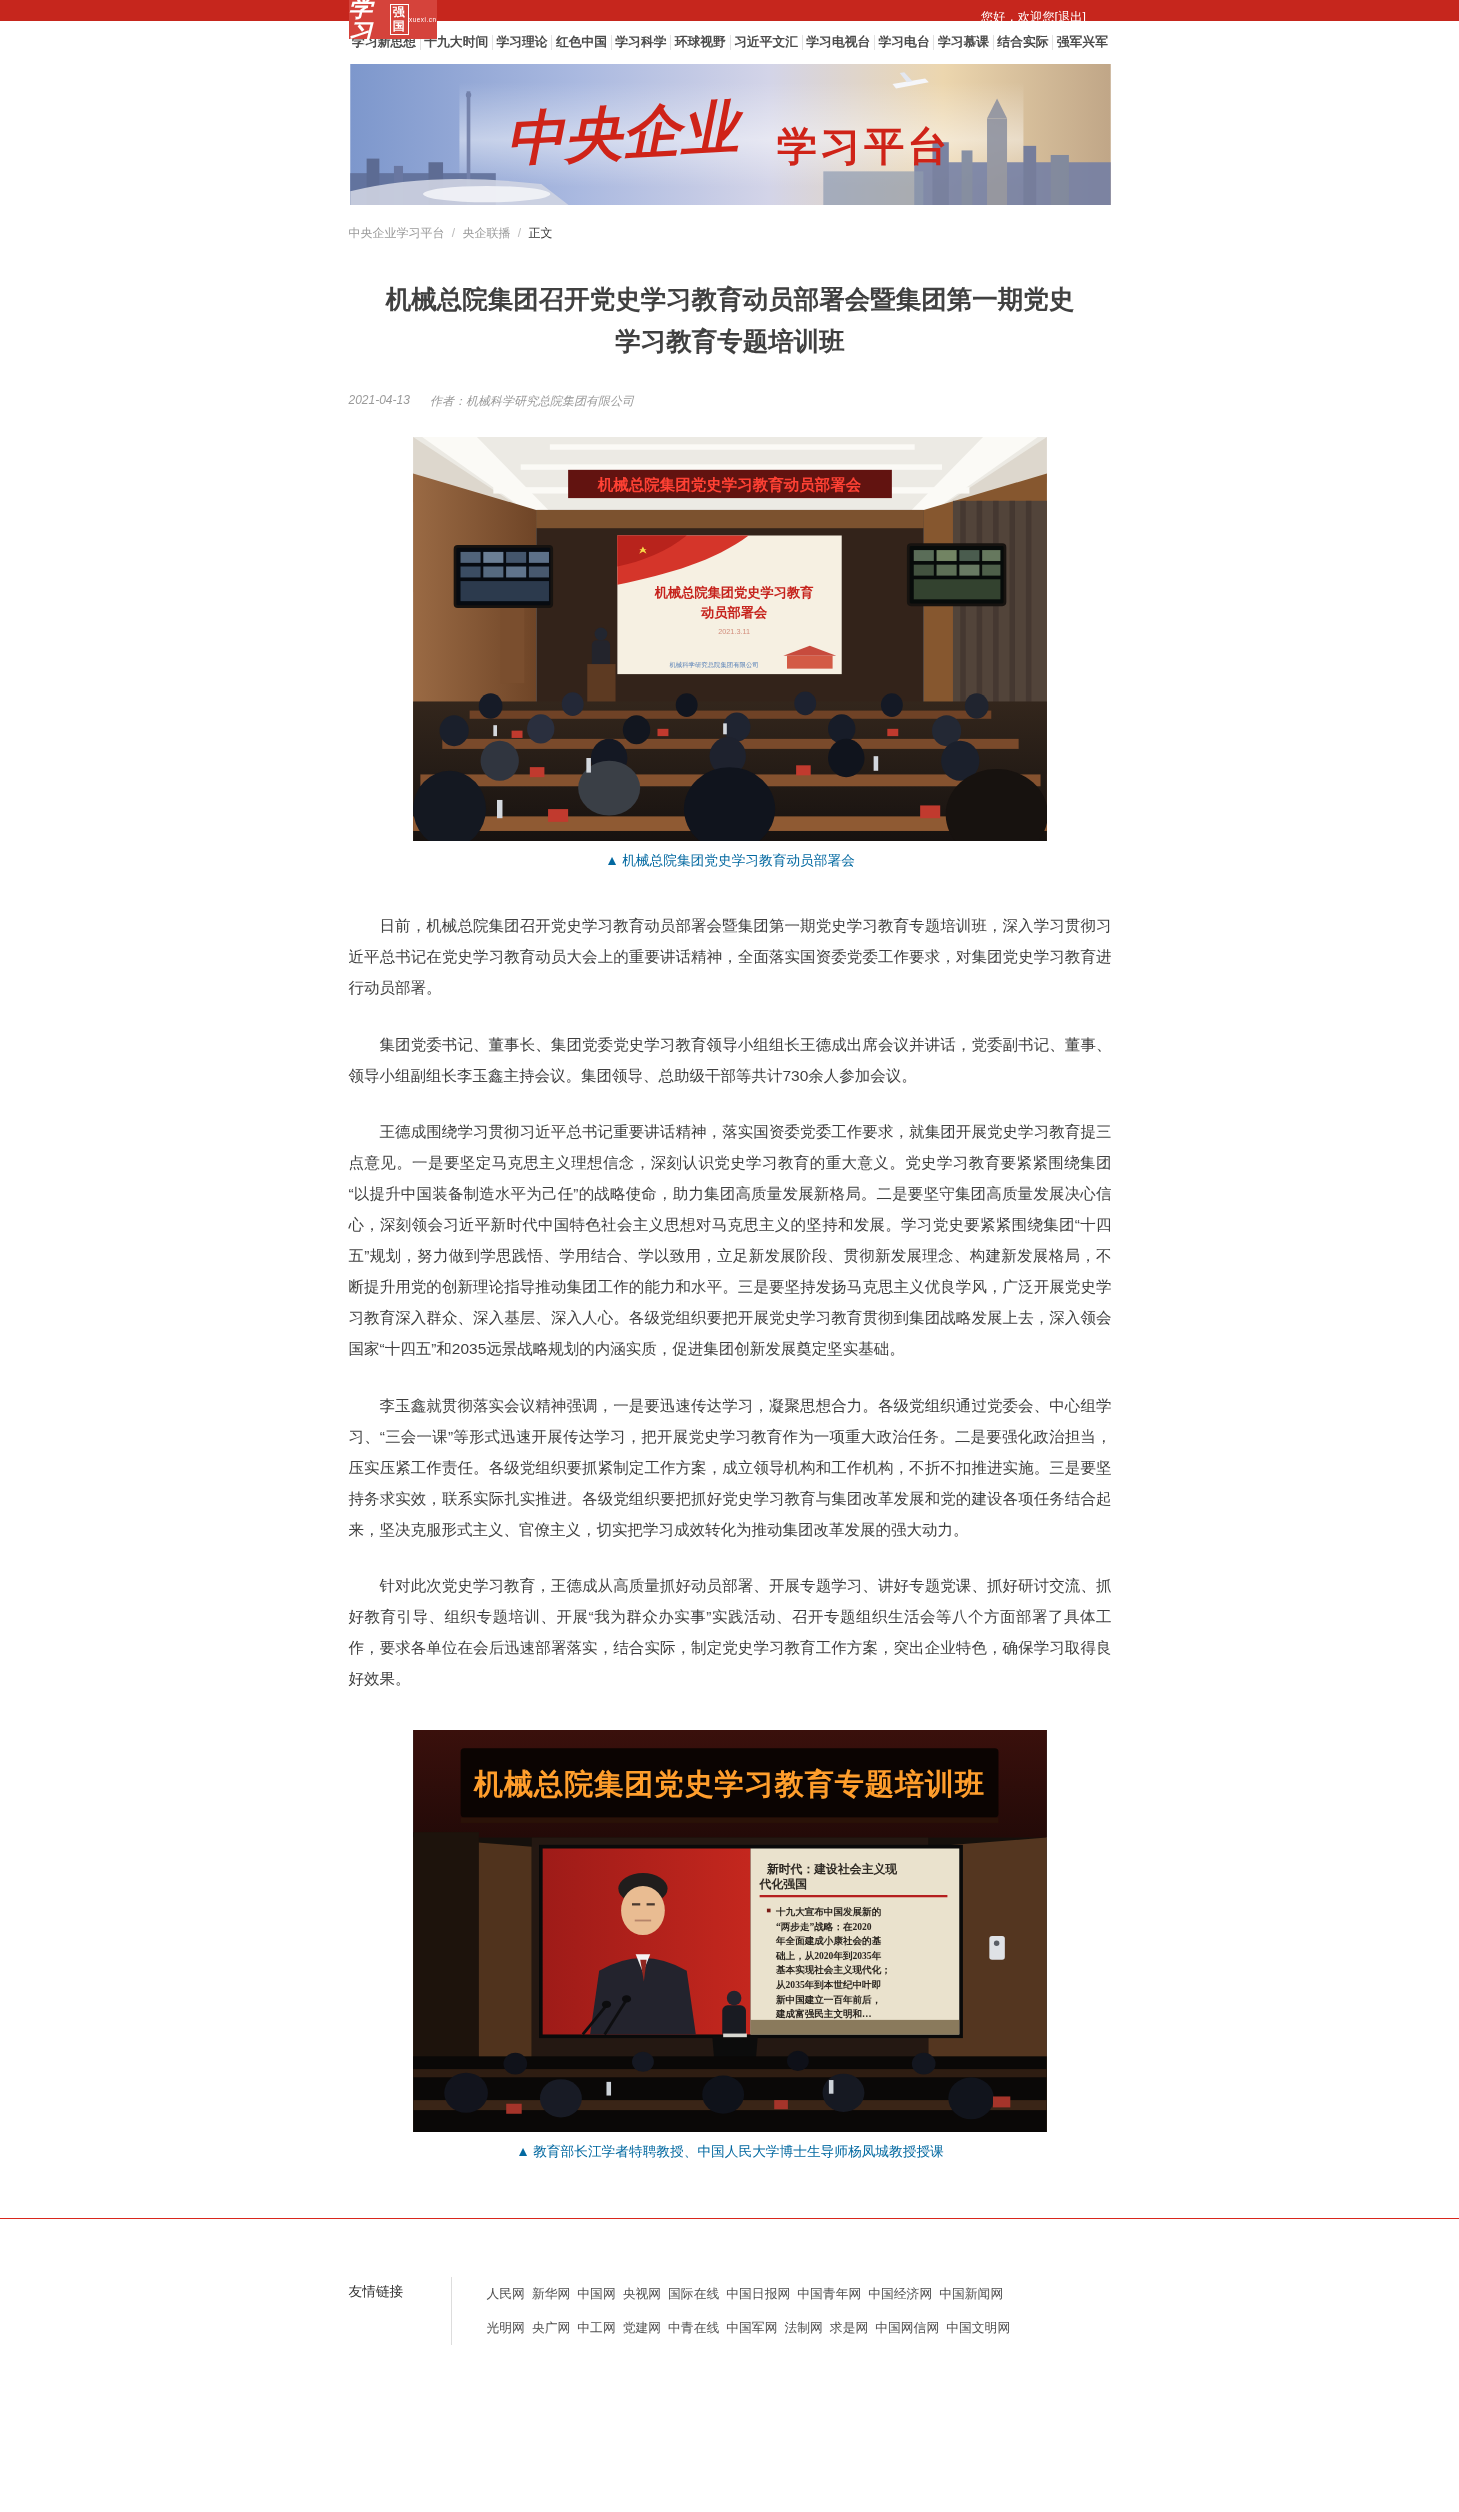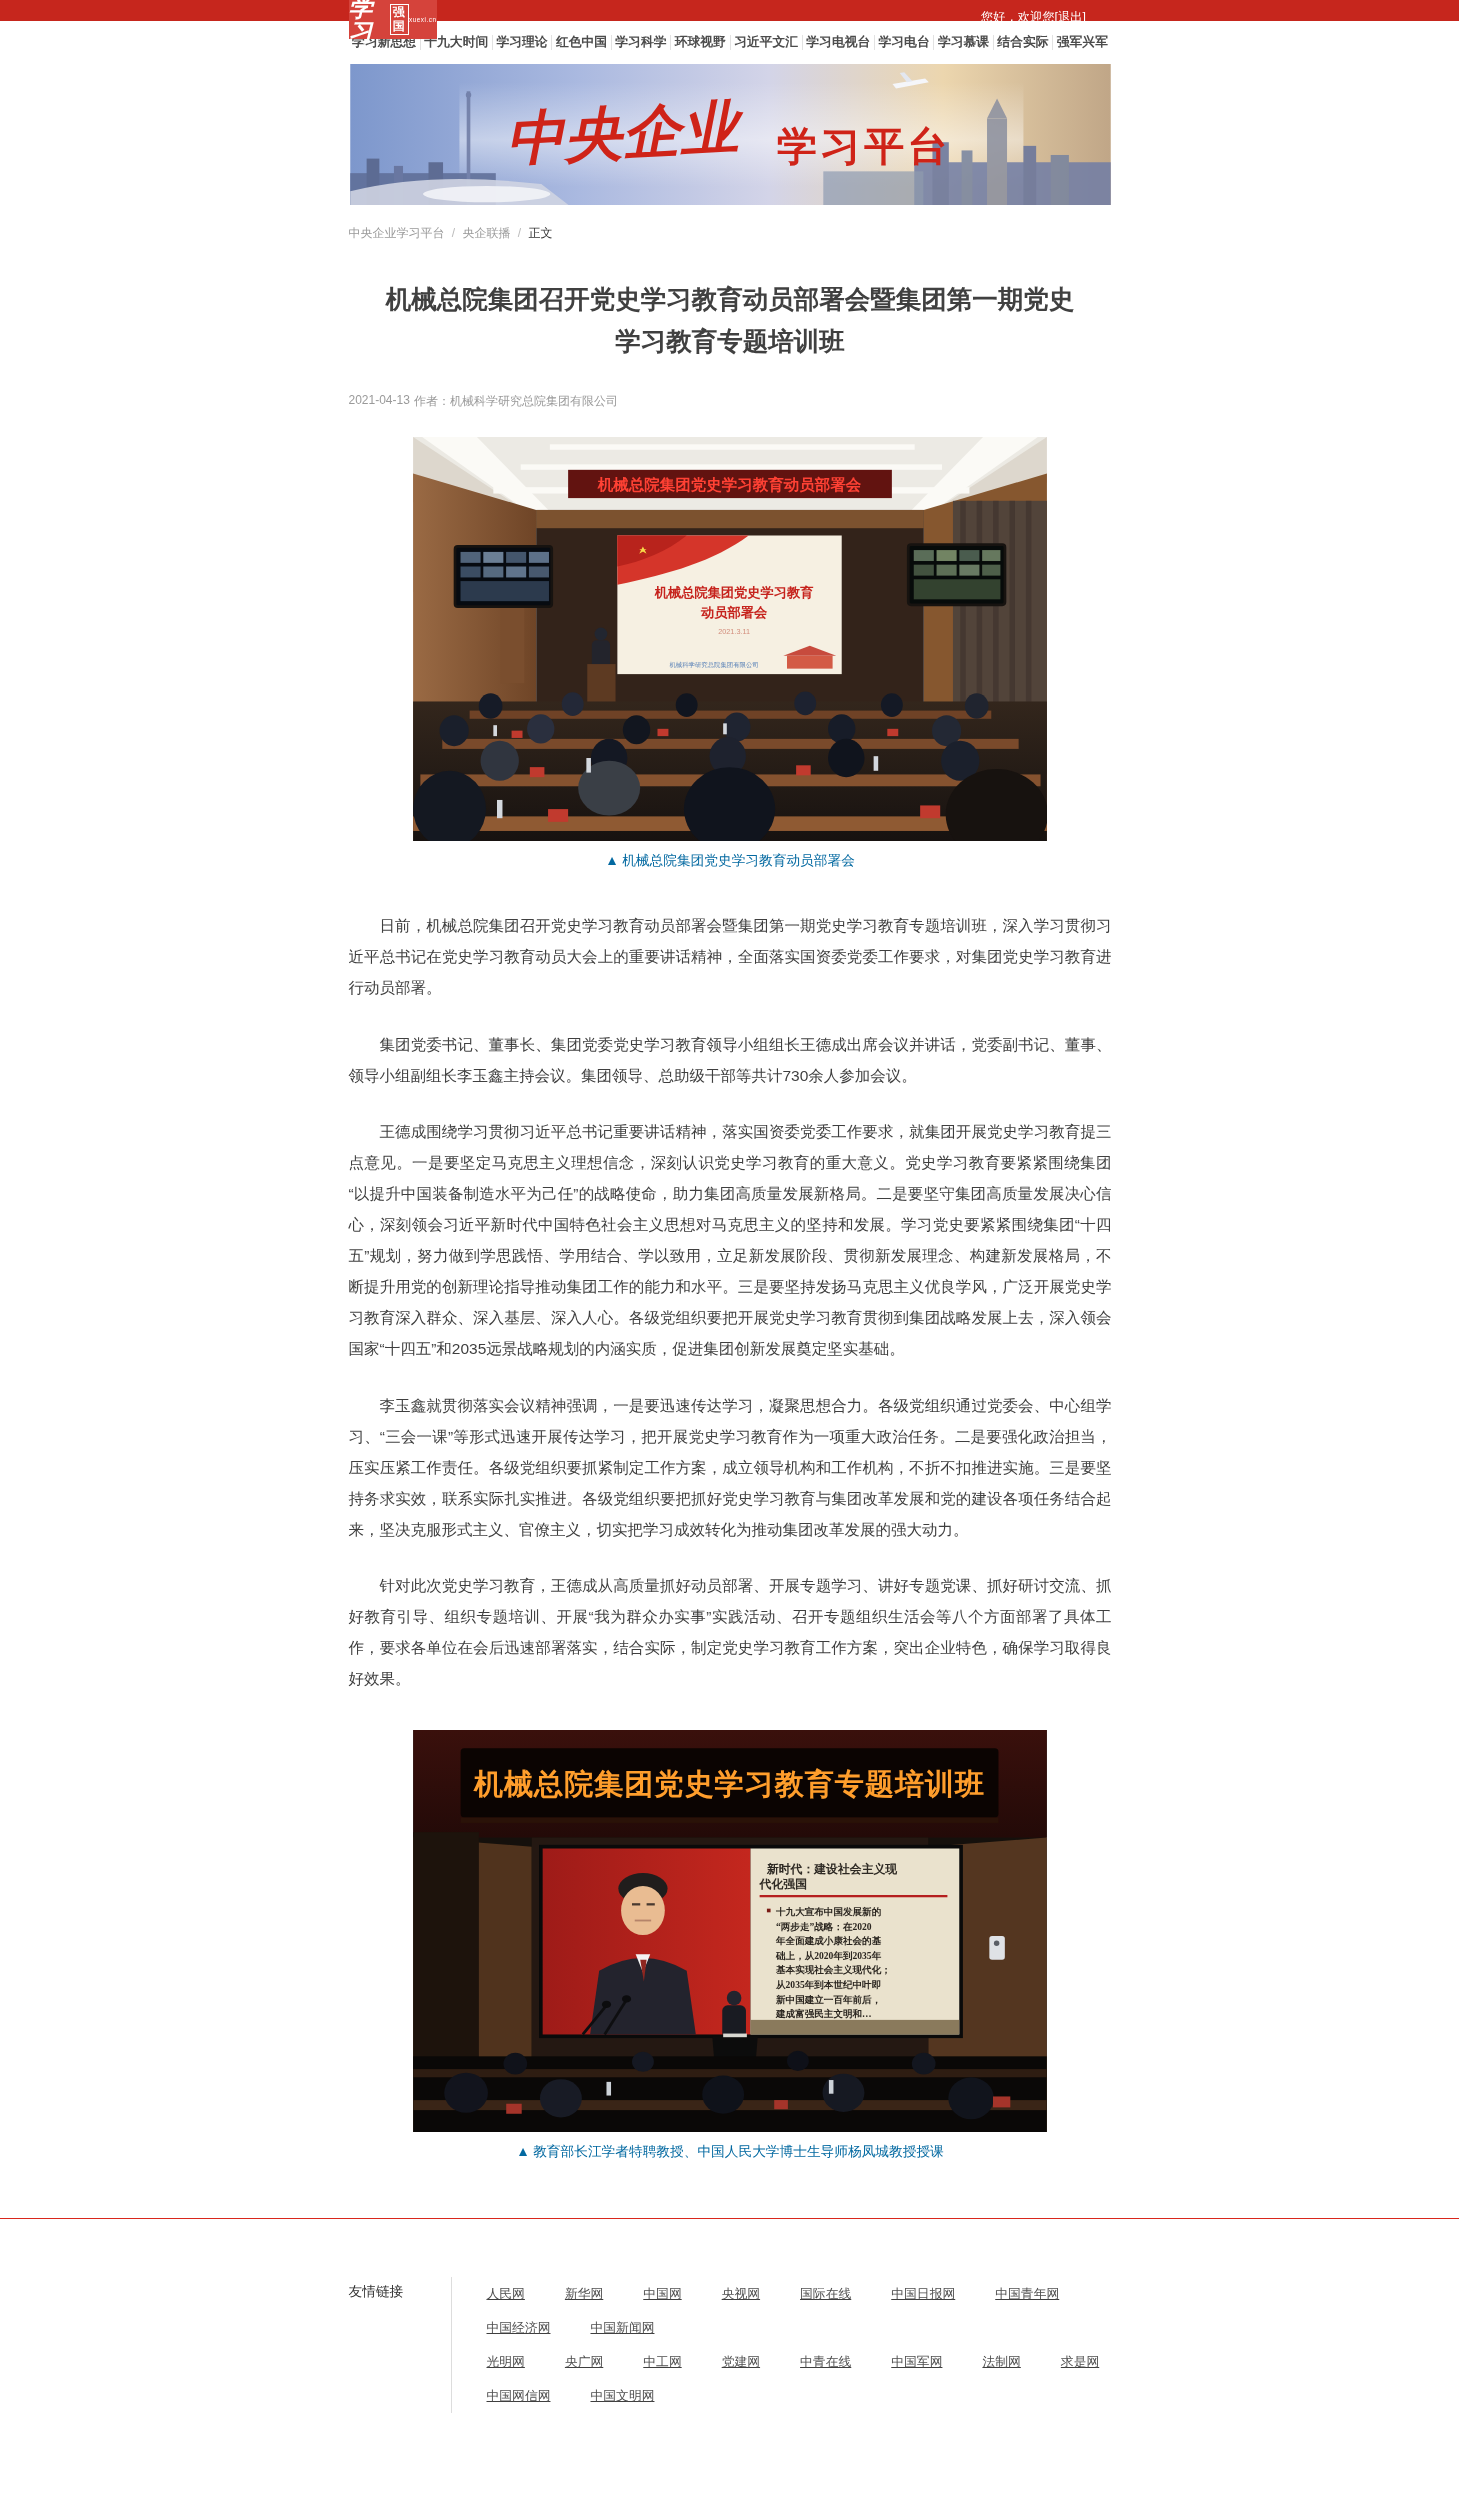--- a/index.html
+++ b/index.html
@@ -52,38 +52,38 @@
   .breadcrumb { margin-top:20px; font-size:12px; color:#999; }
   .breadcrumb a { color:#999; text-decoration:none; cursor:pointer; }
   .breadcrumb .sep { margin:0 7.3px; color:#bbb; }
   .breadcrumb .current { color:#333; }
 
   
   .article-title {
     width:702px; margin:36px auto 0; text-align:center;
     font-size:25.5px; font-weight:bold; color:#404040; line-height:42px;
   }
-  .article-meta { margin-top:31px; font-size:12px; color:#9a9a9a; display:flex; gap:4px; }
+  .article-meta { margin-top:31px; font-size:12px; color:#9a9a9a; display:flex; gap:20px;font-style:italic; }
   .article-photo { display:block; margin:27px auto 0; }
   .photo-caption {
     margin-top:11px; text-align:center; font-size:13.7px; color:#0369a1;
     font-family:"Liberation Serif","DejaVu Serif",serif;
   }
   .article-body p {
     margin-top:25.5px; font-size:15.5px; color:#3f3f3f; line-height:31px;
     text-indent:2em; text-align:justify;
   }
   .article-body p.first-after { margin-top:40px; }
 
   
   .red-rule { margin-top:57px; border-top:1.8px solid #d9261c; }
   .flinks { display:flex; margin-top:58px; }
   .flinks-label { width:102px; font-size:13.7px; color:#333; padding-top:5.5px; flex-shrink:0; }
   .flinks-rows { border-left:0.9px solid #ddd; padding-left:35px; flex:1; }
-  .flink-row { display:flex; flex-wrap:wrap; column-gap:40px; line-height:34px;text-decoration:underline; }
+  .flink-row { display:flex; flex-wrap:wrap; column-gap:7px; line-height:34px; }
   .flink-row a { font-size:12.8px; color:#4f4f4f; text-decoration:none; cursor:pointer; white-space:nowrap; }
 </style>
 </head>
 <body>
 
 <div class="topbar">
   <div class="container">
     <div class="logo-box">
       <span class="logo-xuexi">学习</span>
       <span class="logo-right">

